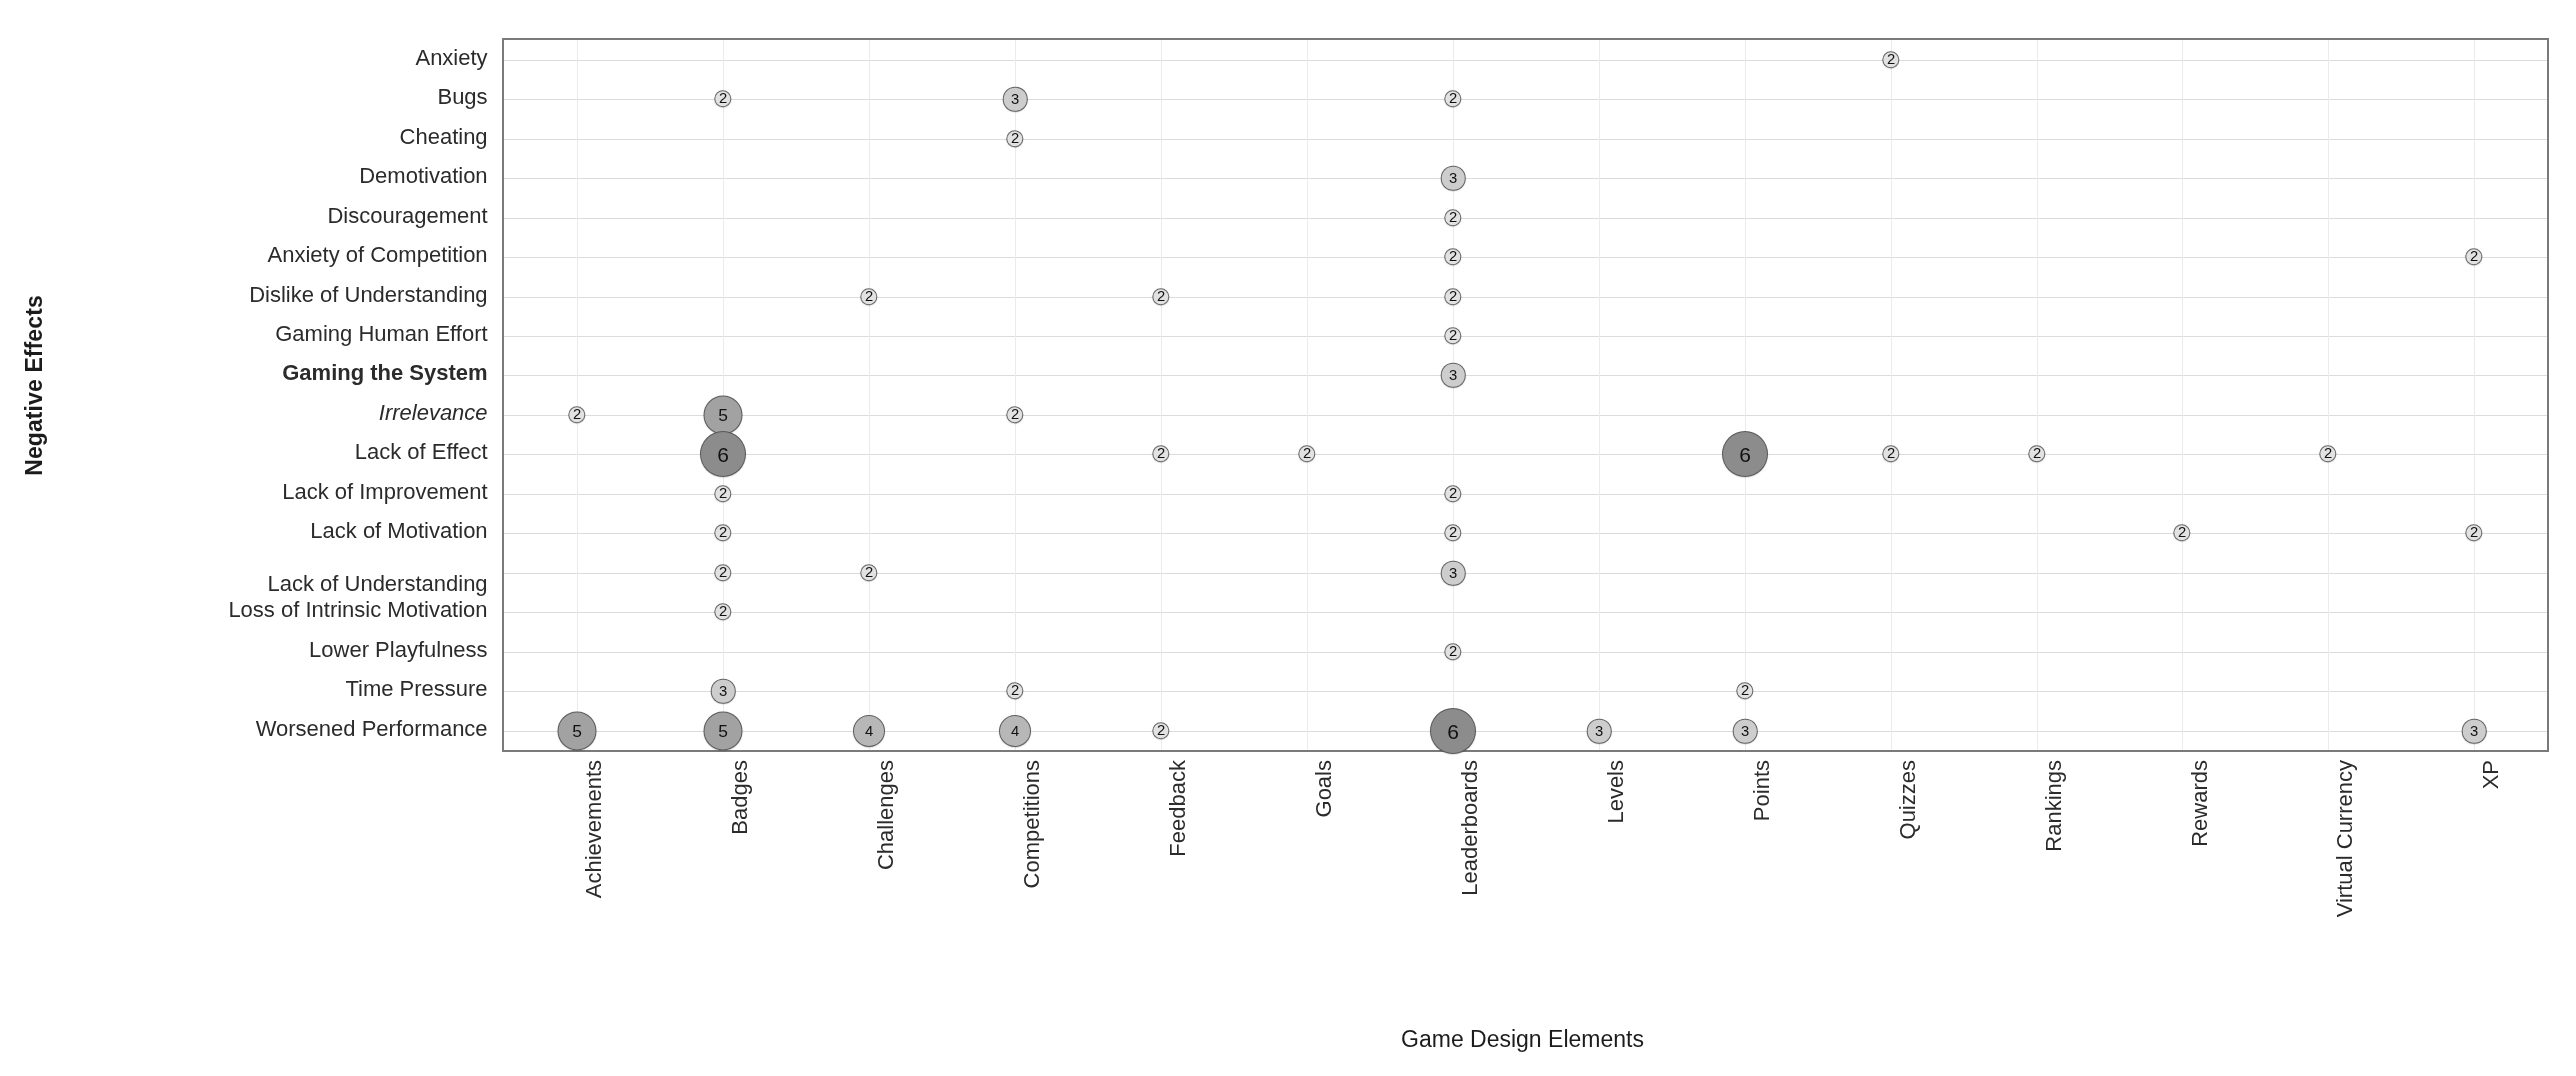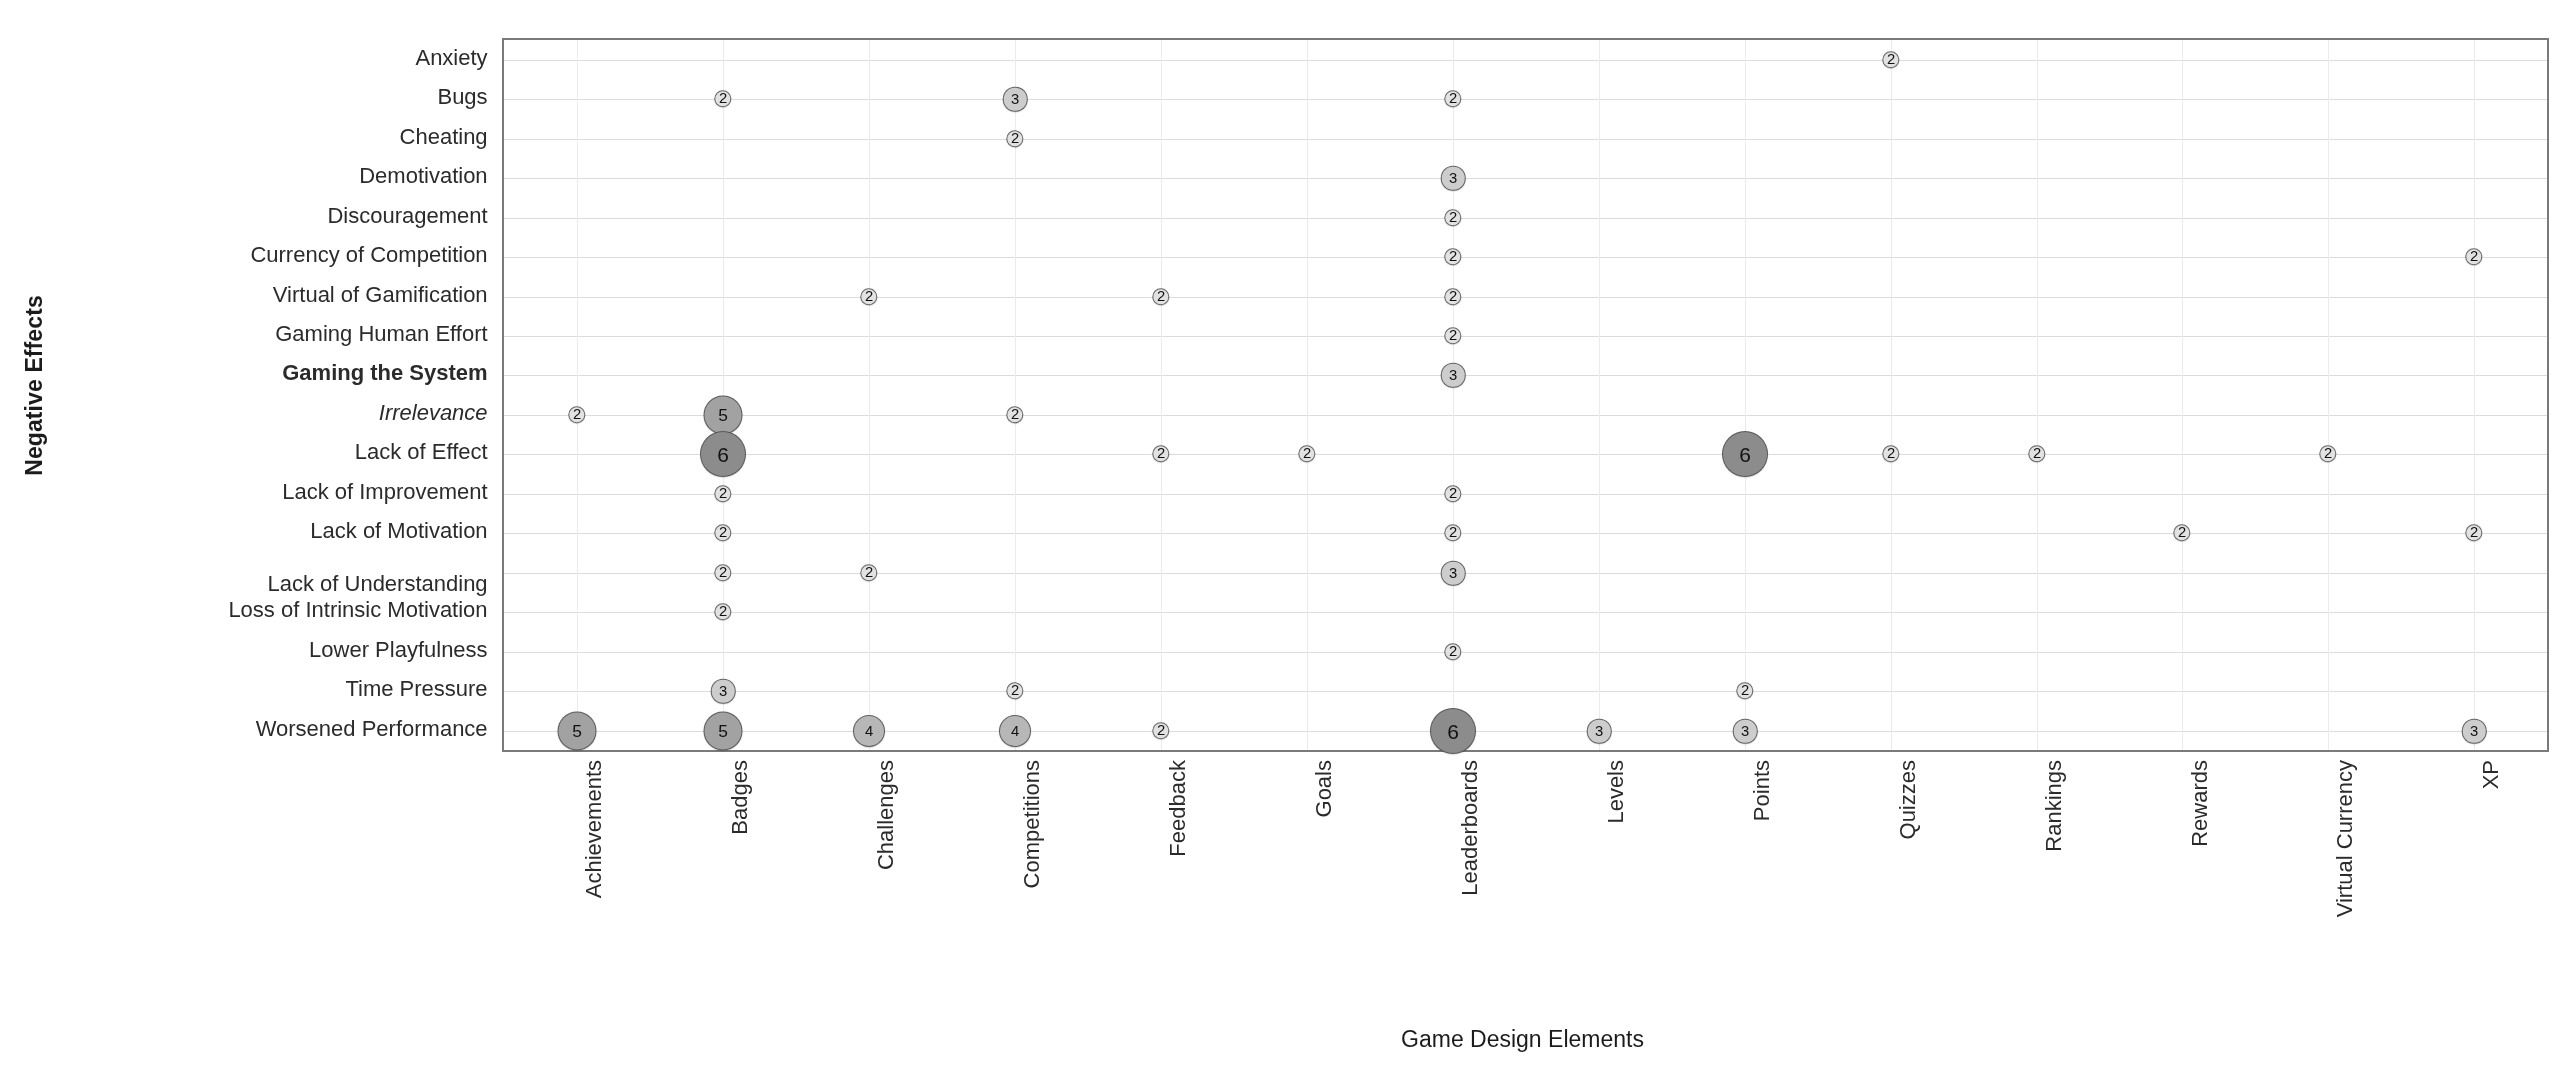--- a/index.html
+++ b/index.html
@@ -137,22 +137,22 @@
   <div id="y-axis-title">
     <span>Negative Effects</span>
   </div>
 
   <div id="y-tick-labels">
       <div class="ytick" style="top: 20px; color: rgb(43, 43, 43);">Anxiety</div>
       <div class="ytick" style="top: 59px; color: rgb(43, 43, 43);">Bugs</div>
       <div class="ytick" style="top: 99px; color: rgb(43, 43, 43);">Cheating</div>
       <div class="ytick" style="top: 138px; color: rgb(43, 43, 43);">Demotivation</div>
       <div class="ytick" style="top: 178px; color: rgb(43, 43, 43);">Discouragement</div>
-      <div class="ytick" style="top: 217px; color: rgb(43, 43, 43);">Currency of Competition</div>
-      <div class="ytick" style="top: 257px; color: rgb(43, 43, 43);">Virtual of Gamification</div>
+      <div class="ytick" style="top: 217px; color: rgb(43, 43, 43);">Anxiety of Competition</div>
+      <div class="ytick" style="top: 257px; color: rgb(43, 43, 43);">Dislike of Understanding</div>
       <div class="ytick" style="top: 296px; color: rgb(43, 43, 43);">Gaming Human Effort</div>
       <div class="ytick" style="top: 335px; color: rgb(43, 43, 43); font-weight: bold;">Gaming the System</div>
       <div class="ytick" style="top: 375px; color: rgb(43, 43, 43); font-style: italic;">Irrelevance</div>
       <div class="ytick" style="top: 414px; color: rgb(43, 43, 43);">Lack of Effect</div>
       <div class="ytick" style="top: 454px; color: rgb(43, 43, 43);">Lack of Improvement</div>
       <div class="ytick" style="top: 493px; color: rgb(43, 43, 43);">Lack of Motivation</div>
       <div class="ytick" style="top: 516px; color: rgb(43, 43, 43); margin-top: 30px;">Lack of Understanding</div>
       <div class="ytick" style="top: 572px; color: rgb(43, 43, 43);">Loss of Intrinsic Motivation</div>
       <div class="ytick" style="top: 612px; color: rgb(43, 43, 43);">Lower Playfulness</div>
       <div class="ytick" style="top: 651px; color: rgb(43, 43, 43);">Time Pressure</div>

